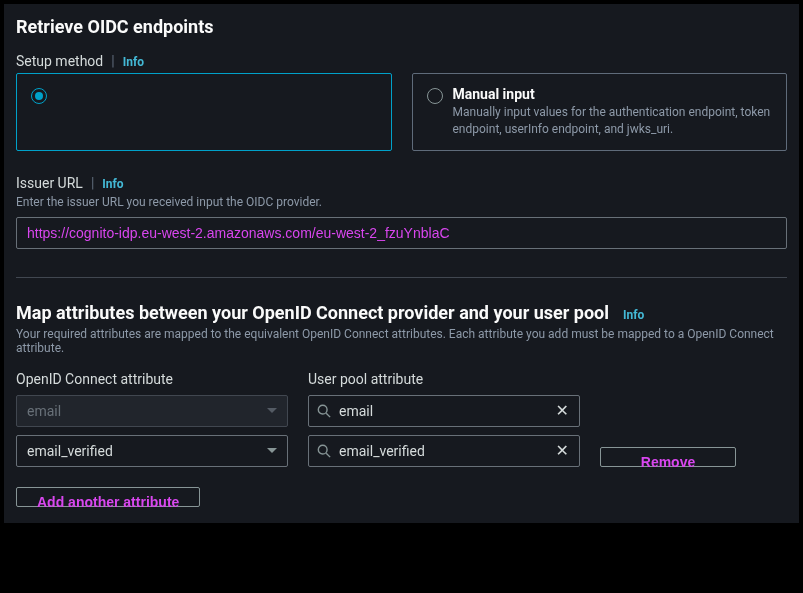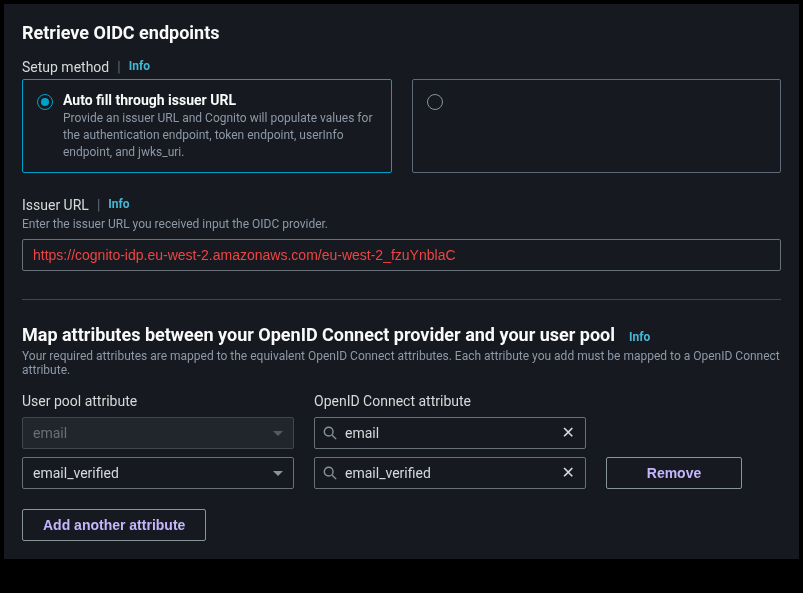--- a/index.html
+++ b/index.html
@@ -5,33 +5,33 @@
     * { box-sizing: border-box; }
     body {
       margin: 0;
       padding: 0;
       background: #000;
       font-family: -apple-system, BlinkMacSystemFont, "Segoe UI", Roboto, sans-serif;
       color: #d5dbdb;
     }
     .panel {
       margin: 4px;
-      padding: 18px;
+      padding: 12px;
       background: #16191f;
       width: 795px;
     }
     .section-title {
       font-size: 18px;
       font-weight: 700;
       color: #fafafa;
       margin: 0 0 16px 0;
     }
     .field-label-row {
       display: flex;
-      align-items: flex-start;
+      align-items: flex-end;
       margin-bottom: 4px;
     }
     .field-label {
       color: #d5dbdb;
       font-size: 14px;
       font-weight: 400;
     }
     .pipe {
       color: #5f6b7a;
       margin: 0 8px;
@@ -99,21 +99,21 @@
       color: #8d99a8;
       font-size: 12px;
       line-height: 1.4;
     }
     .text-input {
       width: 100%;
       background: #16191f;
       border: 1px solid #687078;
       border-radius: 2px;
       padding: 7px 10px;
-      color: #ef4444;
+      color: #d946ef;
       font-size: 14px;
       outline: none;
     }
     .divider {
       border: none;
       border-top: 1px solid #414750;
       margin: 28px 0 24px 0;
     }
     .map-title {
       font-size: 18px;
@@ -181,73 +181,73 @@
       color: #d5dbdb;
       font-size: 16px;
       cursor: pointer;
       padding: 0 2px;
       line-height: 1;
     }
     .btn {
       background: #16191f;
       border: 1px solid #879596;
       border-radius: 2px;
-      color: #c4b5fd;
+      color: #d946ef;
       font-size: 14px;
       font-weight: 700;
       padding: 6px 20px;
       cursor: pointer;
-      height: 32px;
+      height: 20px;
     }
     .btn-add { margin-top: 20px; }
   </style>
 </head>
 <body>
 
 <div class="panel">
   <h2 class="section-title">Retrieve OIDC endpoints</h2>
 
   <div class="field-label-row">
     <span class="field-label">Setup method</span>
     <span class="pipe">|</span>
     <span class="info-link">Info</span>
   </div>
 
   <div class="radio-row">
     <div class="radio-card selected">
       <div class="radio-circle"></div>
-      <div class="radio-content">
-        <div class="radio-title">Auto fill through issuer URL</div>
-        <div class="radio-desc">Provide an issuer URL and Cognito will populate values for the authentication endpoint, token endpoint, userInfo endpoint, and jwks_uri.</div>
-      </div>
     </div>
     <div class="radio-card">
       <div class="radio-circle"></div>
+      <div class="radio-content">
+        <div class="radio-title">Manual input</div>
+        <div class="radio-desc">Manually input values for the authentication endpoint, token endpoint, userInfo endpoint, and jwks_uri.</div>
+      </div>
     </div>
   </div>
 
   <div class="field-label-row">
     <span class="field-label">Issuer URL</span>
     <span class="pipe">|</span>
     <span class="info-link">Info</span>
   </div>
   <p class="helper-text">Enter the issuer URL you received input the OIDC provider.</p>
   <input class="text-input" type="text" value="https://cognito-idp.eu-west-2.amazonaws.com/eu-west-2_fzuYnblaC" style="">
 
   <hr class="divider">
 
   <div style="margin-bottom:4px;">
     <span class="map-title">Map attributes between your OpenID Connect provider and your user pool</span>
     <span class="info-link" style="margin-left:10px;">Info</span>
   </div>
   <p class="helper-text" style="margin-bottom:0;">Your required attributes are mapped to the equivalent OpenID Connect attributes. Each attribute you add must be mapped to a OpenID Connect attribute.</p>
 
   <div class="attr-grid attr-header">
+    <div class="field-label">OpenID Connect attribute</div>
     <div class="field-label">User pool attribute</div>
-    <div class="field-label">OpenID Connect attribute</div>
     <div></div>
   </div>
 
   
   <div class="attr-grid attr-row">
     <div class="select disabled">
       <span>email</span>
       <span class="caret"></span>
     </div>
     <div class="search-input">

